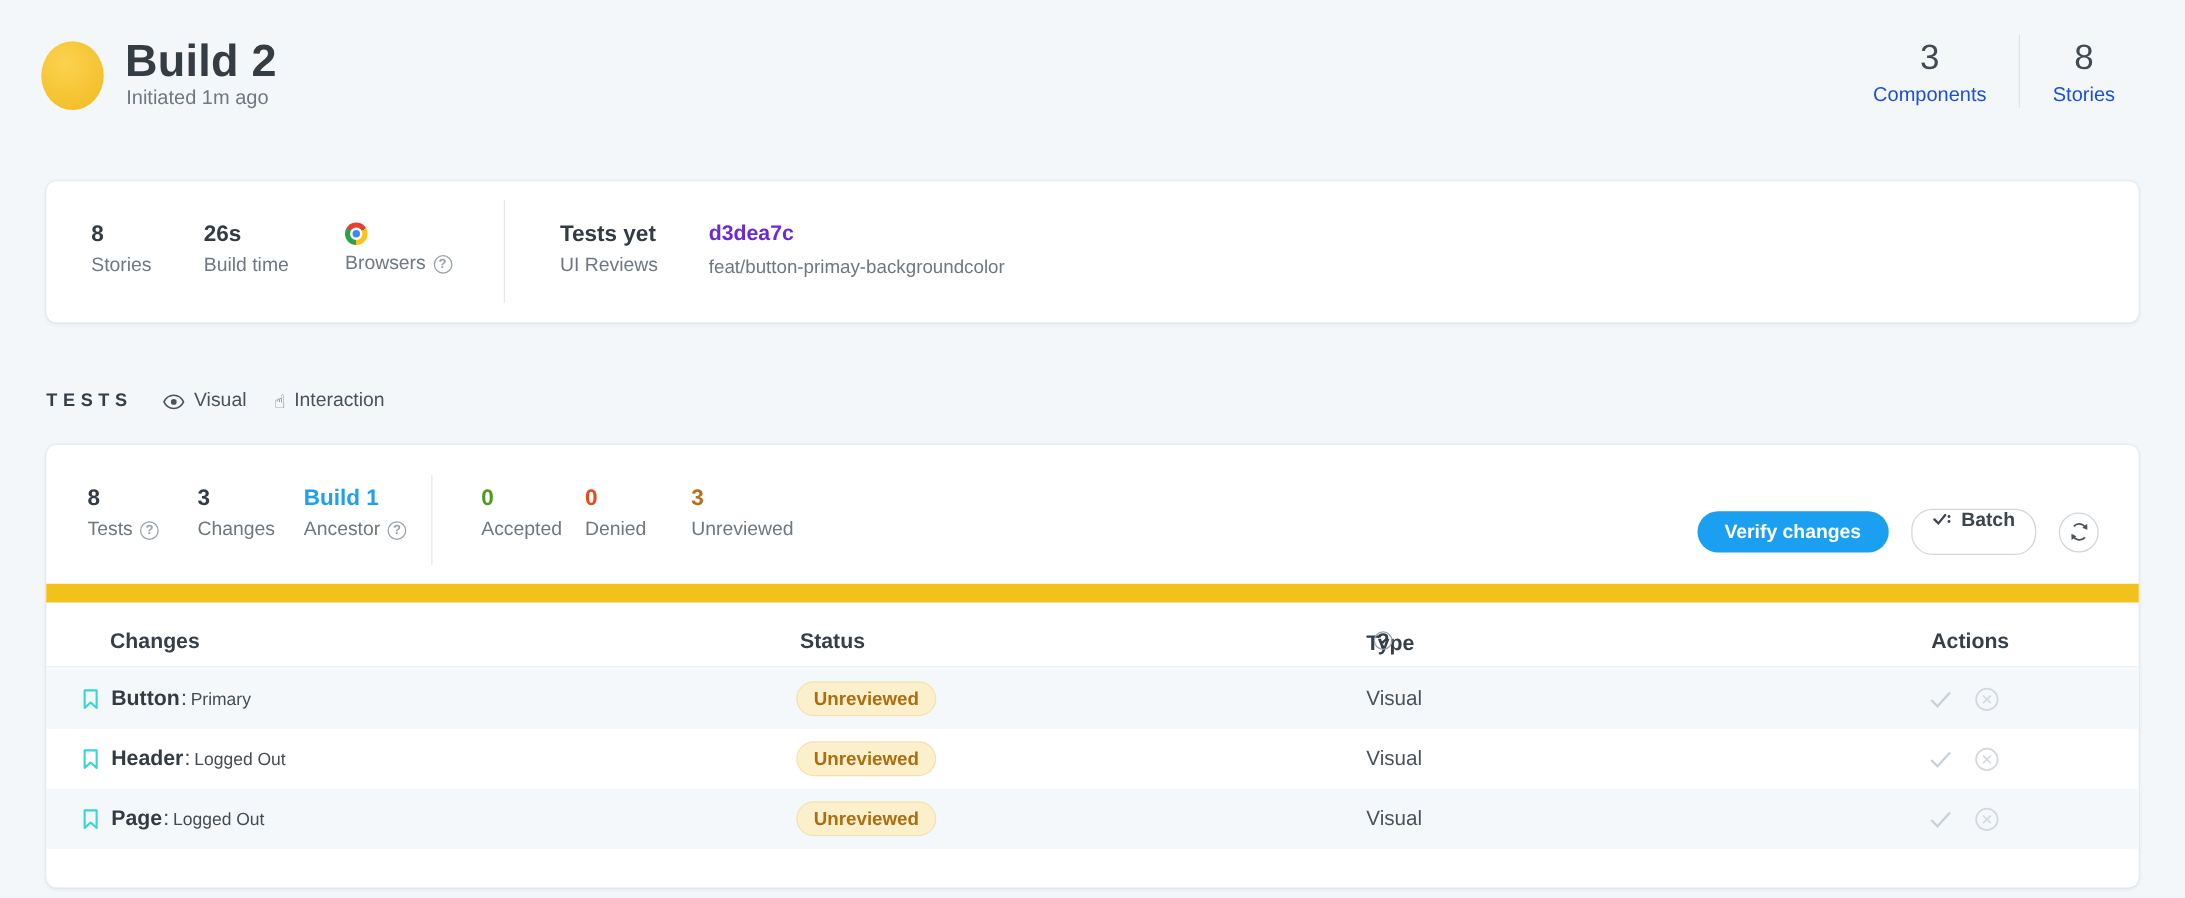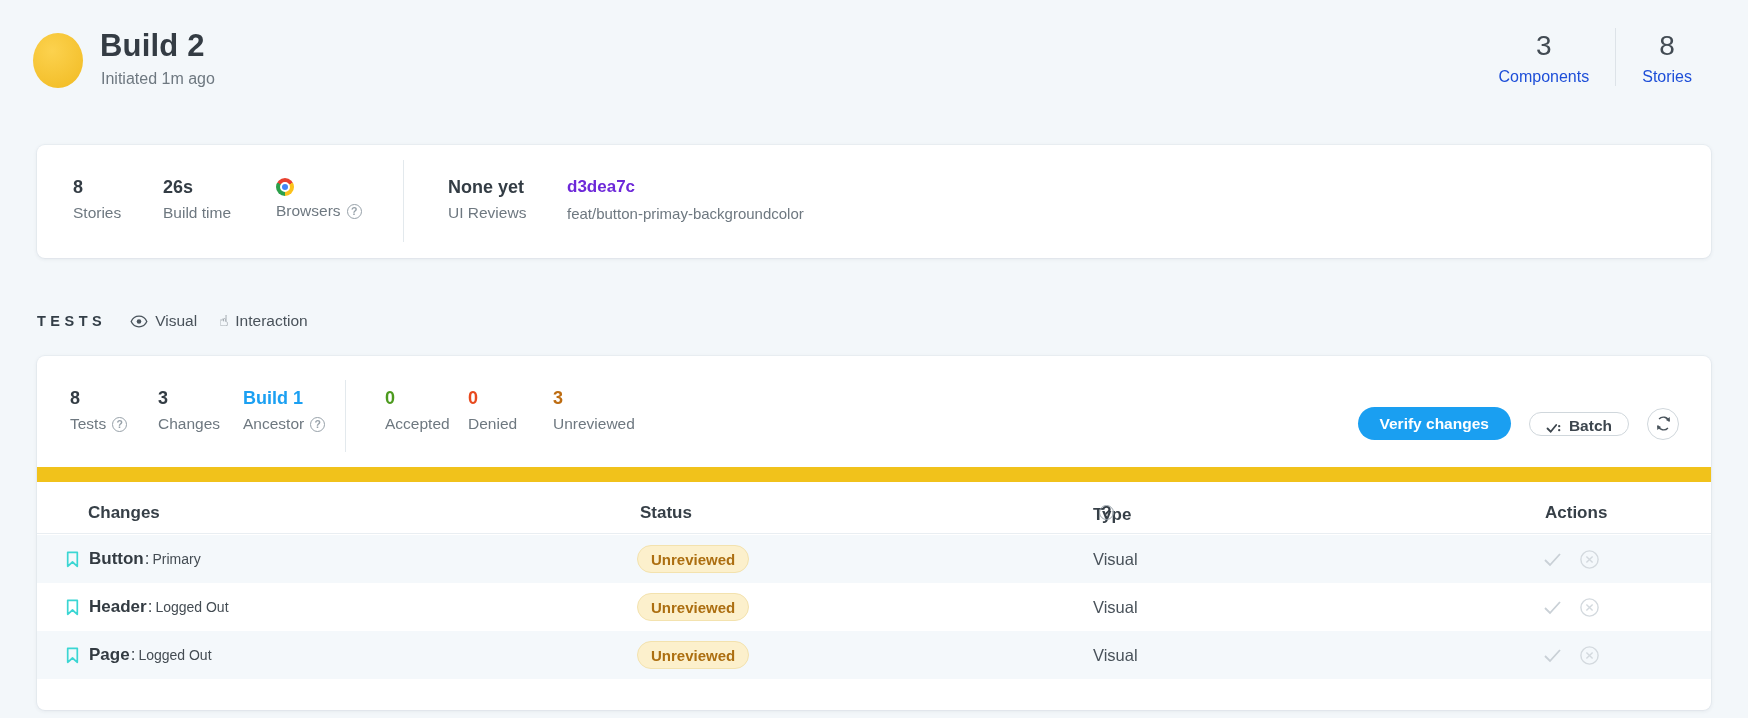--- a/index.html
+++ b/index.html
@@ -11,21 +11,21 @@
     color:#353d45;
   }
   
   .avatar {
     position:absolute; left:33px; top:33px; width:50px; height:55px;
     border-radius:50%;
     background:radial-gradient(circle at 38% 32%, #fcd24e, #f1ba21);
   }
   .page-title {
     position:absolute; left:100px; top:28px;
-    font-size:31px; font-weight:700; color:#343c44; letter-spacing:.2px;
+    font-size:36px; font-weight:700; color:#343c44; letter-spacing:.2px;
   }
   .page-subtitle {
     position:absolute; left:101px; top:70px;
     font-size:16px; color:#6e7880;
   }
   .header-stats {
     position:absolute; top:28px; right:30px; display:flex; align-items:stretch;
   }
   .header-stat {
     padding:0 26px; text-align:center;
@@ -77,23 +77,23 @@
   .pointer-glyph { font-family:"DejaVu Sans",sans-serif; font-size:15px; color:#5c666e; line-height:1; }
 
   
   .buttons-row { position:absolute; top:51px; right:32px; display:flex; align-items:center; gap:18px; }
   .btn-primary {
     height:33px; padding:0 22px; border:none; border-radius:17px;
     background:#1a9ff1; color:#fff; font-size:15.5px; font-weight:700;
     font-family:inherit; cursor:pointer; display:inline-flex; align-items:center;
   }
   .btn-outline {
-    height:24px; padding:0 16px; border:1px solid #d0d7dc; border-radius:17px;
+    height:37px; padding:0 16px; border:1px solid #d0d7dc; border-radius:17px;
     background:#fff; color:#3c454d; font-size:15.5px; font-weight:700;
-    font-family:inherit; cursor:pointer; display:inline-flex; align-items:flex-end; gap:7px;
+    font-family:inherit; cursor:pointer; display:inline-flex; align-items:flex-start; gap:7px;
   }
   .btn-circle {
     width:32px; height:32px; border:1px solid #d0d7dc; border-radius:50%;
     background:#fff; cursor:pointer; display:inline-flex; align-items:center; justify-content:center;
   }
 
   .progress-bar { position:absolute; left:0; right:0; top:111px; height:15px; background:#f1c21b; }
 
   
   .thead { position:absolute; left:0; right:0; top:145px; height:33px; border-bottom:1px solid #e9eef2; }
@@ -153,21 +153,21 @@
     <div class="stat-block" style="left:239px">
       <div class="value" style="line-height:20px">
         <span class="chrome-icon">
             <span class="inner"></span>
           </span>
       </div>
       <div class="label"><span>Browsers</span><span class="help-circle">?</span></div>
     </div>
     <div class="vdivider" style="left:366px; top:15px; height:82px;"></div>
     <div class="stat-block" style="left:411px">
-      <div class="value">None yet</div>
+      <div class="value">Tests yet</div>
       <div class="label">UI Reviews</div>
     </div>
     <div class="stat-block" style="left:530px">
       <div class="commit-hash">d3dea7c</div>
       <div class="commit-branch">feat/button-primay-backgroundcolor</div>
     </div>
   </div>
 
   <div class="tests-row">
     <span class="tests-heading">TESTS</span>

